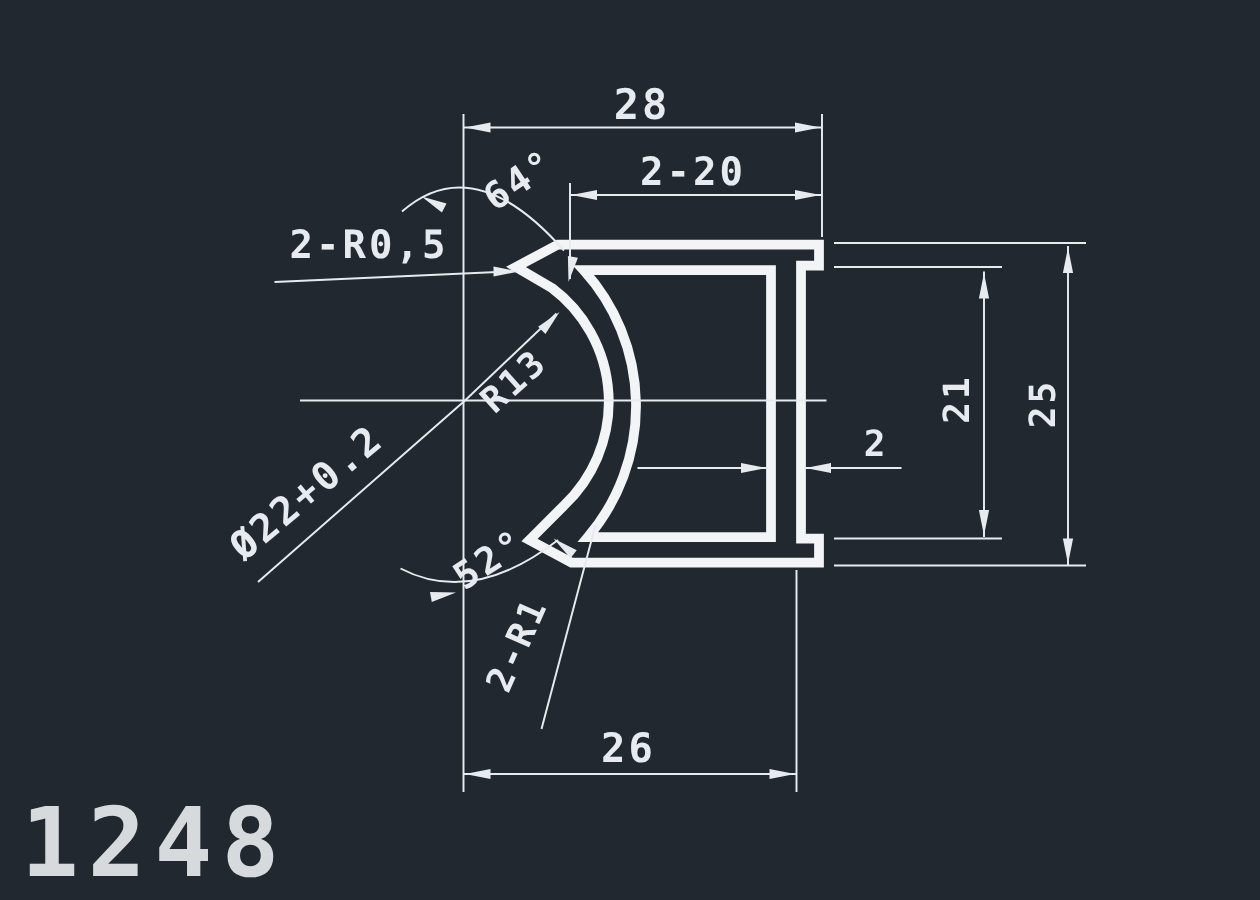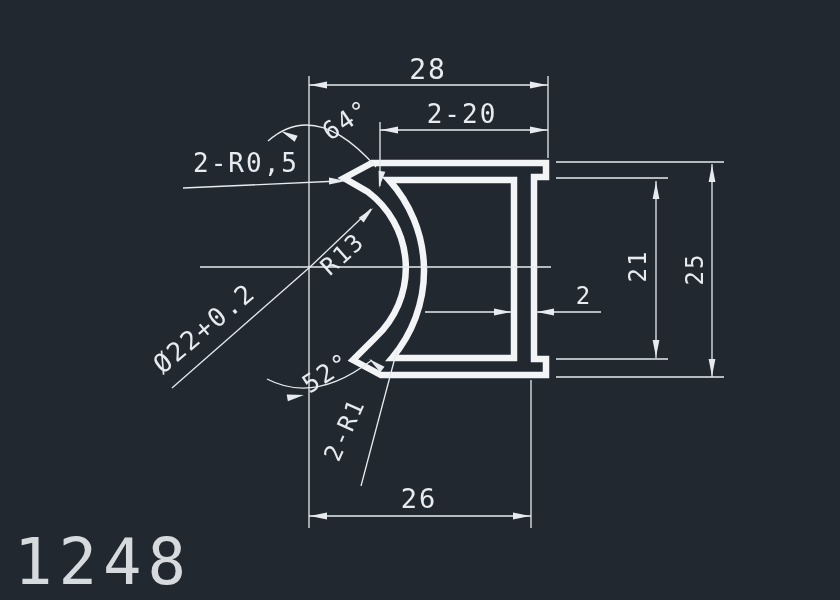--- a/index.html
+++ b/index.html
@@ -1,16 +1,16 @@
 <!DOCTYPE html>
 <html><head>
 <meta charset="utf-8">
 <style>
   html,body{margin:0;padding:0;background:#212830;}
-  .stage{position:relative;width:840px;height:600px;background:#212830;overflow:hidden;}
+  .stage{position:relative;width:840px;height:600px;background:#212830;overflow:hidden;font-weight:bold;}
   svg{display:block;}
   text{fill:#e7ebef;font-family:"DejaVu Sans Mono","Liberation Mono",monospace;letter-spacing:2px;}
   .thin{stroke:#e7ebef;stroke-width:1.3;fill:none;}
   .thick{stroke:#f2f4f6;stroke-width:6.5;fill:none;stroke-linejoin:miter;stroke-miterlimit:6;}
   .arrow{fill:#e7ebef;stroke:none;}
   .partnum{letter-spacing:6px;fill:#d7dadd;}
 </style>
 </head>
 <body style="background: rgb(33, 40, 48);">
 

